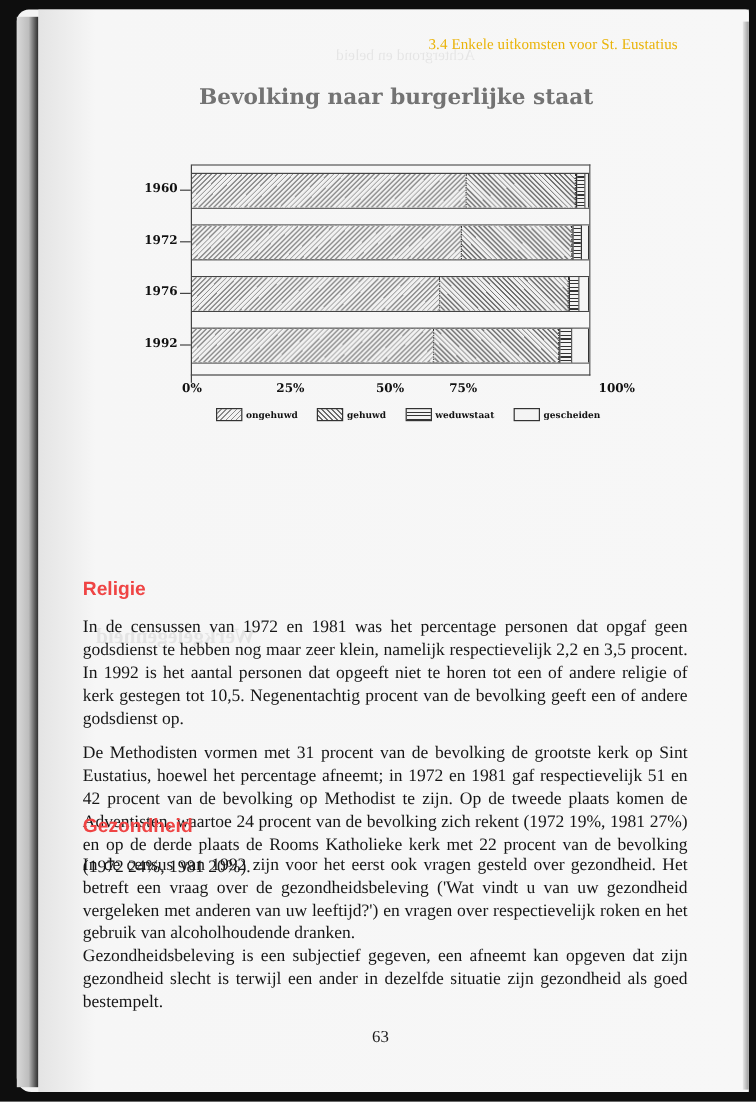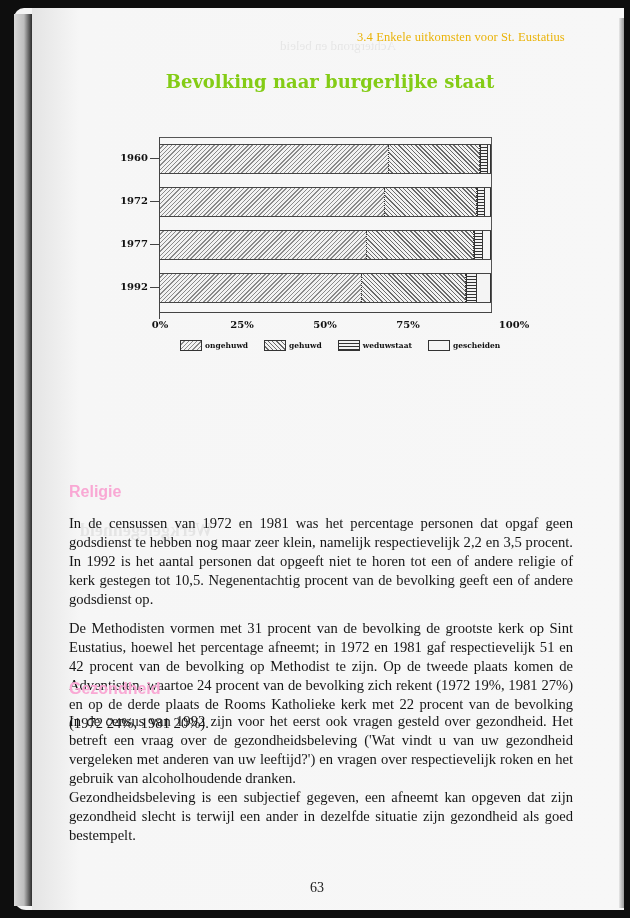--- a/index.html
+++ b/index.html
@@ -25,21 +25,21 @@
     position: absolute; right: 0; top: 10px; width: 5px; height: 890px;
     background: linear-gradient(to right, #e8e8e8, #9a9a9a);
   }
   .running-head {
     position: absolute; left: 357px; top: 30px;
     font-family: Liberation Serif, serif;
     font-size: 12.5px; color: #eab308; letter-spacing: 0.1px; text-align: right;
   }
   .chart-title {
     position: absolute; left: 130px; top: 72px; width: 400px; text-align: center;
-    font-family: "DejaVu Serif", serif; font-weight: bold; color: #84cc16;
+    font-family: "DejaVu Serif", serif; font-weight: bold; color: #737373;
     font-size: 18px; line-height: 20px;
   }
   .chart-area { position: absolute; left: 0; top: 0; }
   .frame {
     position: absolute; left: 160px; top: 137px; width: 331px; height: 175px;
     border-right: 1px solid #555; border-top: 1px solid #555;
   }
   .yaxis { position: absolute; left: 159px; top: 137px; width: 1px; height: 182px; background: #444; }
   .xaxis { position: absolute; left: 159px; top: 312px; width: 333px; height: 1px; background: #444; }
   .bar {
@@ -68,25 +68,25 @@
   }
   .body-text {
     position: absolute; left: 69px; width: 504px;
     font-family: "Liberation Serif", "DejaVu Serif", serif; font-size: 14.6px; line-height: 19px;
     color: #161616; text-align: justify;
   }
   .body-text p { margin: 0; }
   .section-heading {
     position: absolute; left: 69px;
     font-family: "Liberation Sans", "DejaVu Sans", sans-serif; font-weight: bold;
-    font-size: 16px; color: #f9a8d4;
+    font-size: 16px; color: #ef4444;
   }
   .page-number {
     position: absolute; left: 310px; top: 857px;
-    font-family: "Liberation Serif", serif; font-size: 14px; color: #1a1a1a; margin-top: 23px;
+    font-family: "Liberation Serif", serif; font-size: 14px; color: #1a1a1a;
   }
   .ghost {
     position: absolute; color: rgba(0,0,0,0.07); font-size: 13px;
     font-family: "Liberation Serif", serif; transform: scaleX(-1); white-space: nowrap;
   }
 </style>
 </head>
 <body>
 
 <div class="page">
@@ -104,21 +104,21 @@
   <div>Bevolking naar burgerlijke staat</div>
 </div>
 
 <div class="chart-area" id="chart">
   <div class="frame"></div>
   <div class="yaxis"></div>
   <div class="xaxis"></div>
 
   <div class="ylabel" style="top:152px">1960</div>
   <div class="ylabel" style="top:195px">1972</div>
-  <div class="ylabel" style="top:238px">1977</div>
+  <div class="ylabel" style="top:238px">1976</div>
   <div class="ylabel" style="top:281px">1992</div>
 
   <div class="ytick" style="top:158px"></div>
   <div class="ytick" style="top:201px"></div>
   <div class="ytick" style="top:244px"></div>
   <div class="ytick" style="top:287px"></div>
 
   <div class="bar" style="top:144px">
       <div class="seg p-ong" style="width: 229.052px;"></div>
       <div class="seg p-geh" style="width: 91.025px;"></div>
@@ -140,21 +140,21 @@
   <div class="bar" style="top:273px">
       <div class="seg p-ong" style="width: 201.91px;"></div>
       <div class="seg p-geh" style="width: 103.934px;"></div>
       <div class="seg p-wed" style="width: 10.923px;"></div>
       <div class="seg p-ges" style="width: 14.233px;"></div>
     </div>
 
   <div class="xlabel" style="left:130px">0%</div>
   <div class="xlabel" style="left:212px">25%</div>
   <div class="xlabel" style="left:295px">50%</div>
-  <div class="xlabel" style="left:378px">75%</div>
+  <div class="xlabel" style="left:356px">75%</div>
   <div class="xlabel" style="left:484px">100%</div>
 
   <div class="legend">
     <div class="leg-item">
       <span class="leg-sw p-ong"></span>
       <span class="leg-label">ongehuwd</span>
     </div>
     <div class="leg-item">
       <span class="leg-sw p-geh"></span>
       <span class="leg-label">gehuwd</span>

